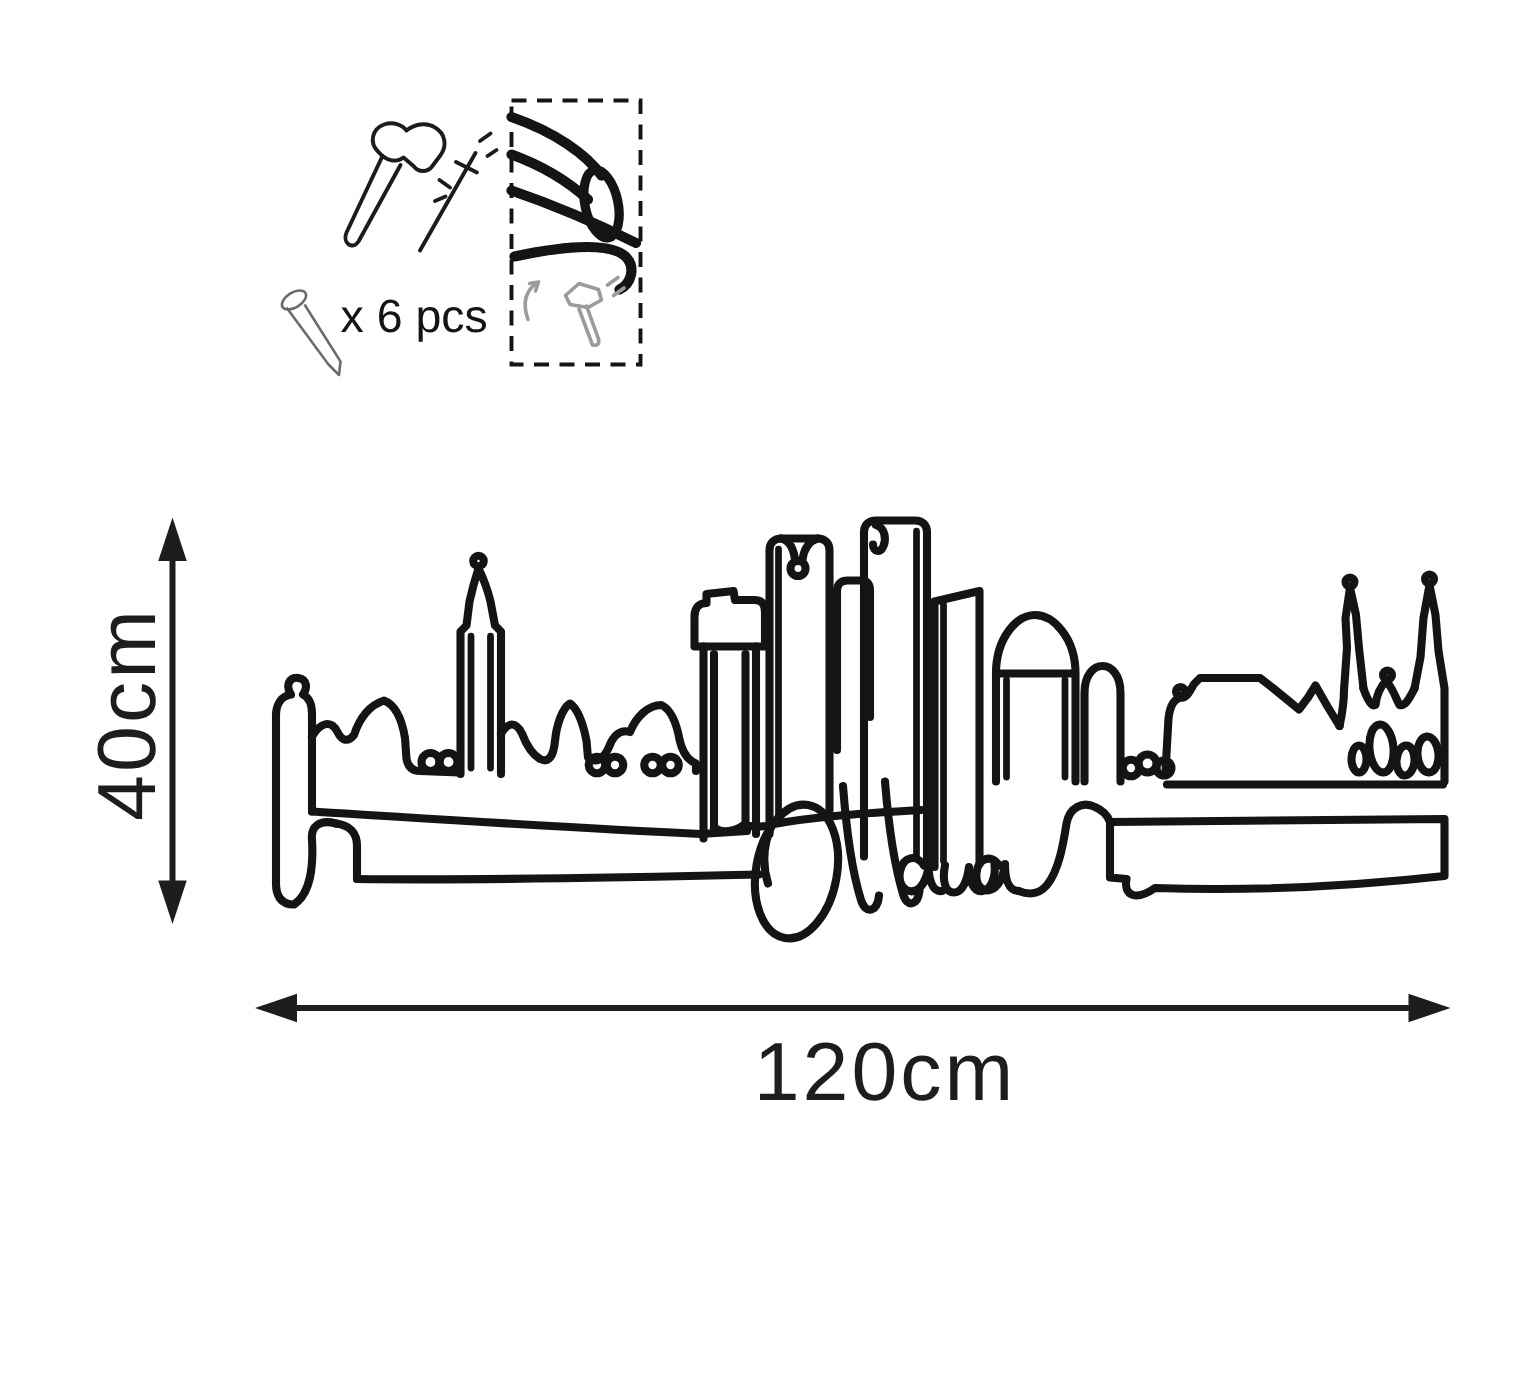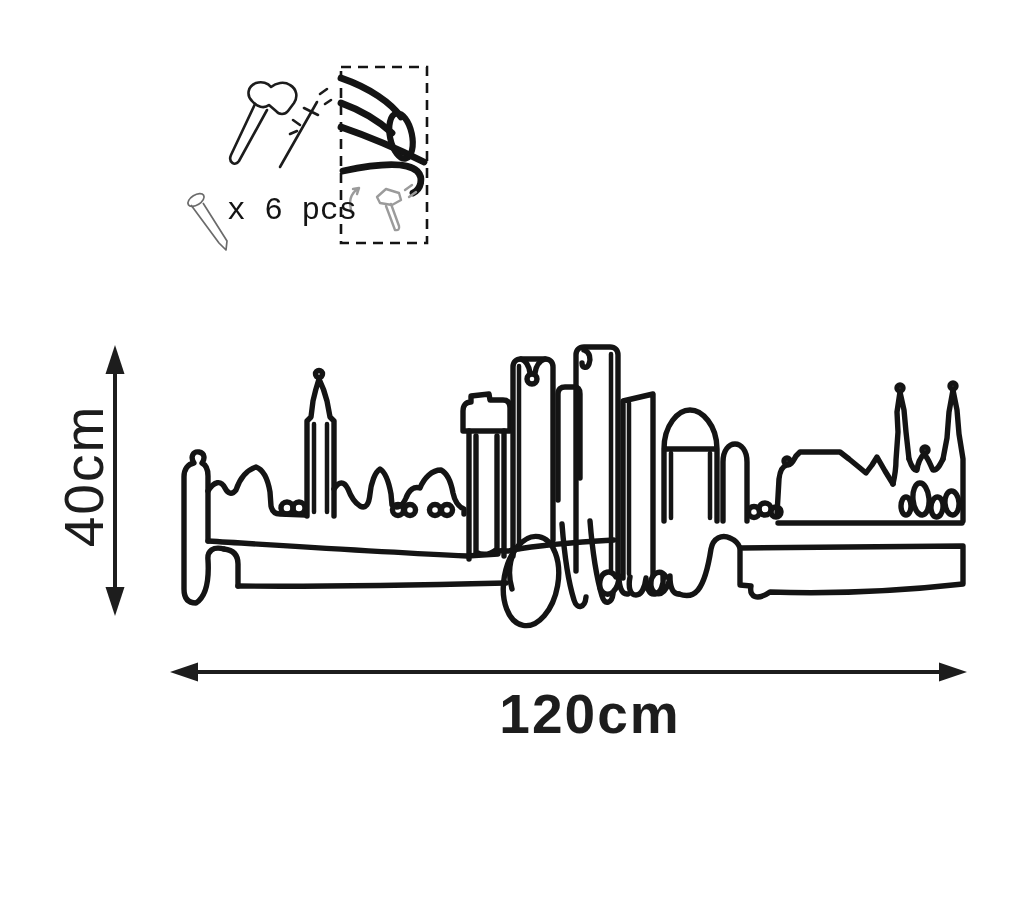--- a/index.html
+++ b/index.html
@@ -2,22 +2,22 @@
 <html><head>
 <meta charset="utf-8">
 <style>
   html,body{margin:0;padding:0;background:#ffffff;}
   #canvas{position:relative;width:1024px;height:920px;background:#ffffff;overflow:hidden;
           font-family:"Liberation Sans",sans-serif;}
   #art{position:absolute;left:0;top:0;}
   .label{position:absolute;color:#1d1d1d;white-space:nowrap;}
   .dim{font-size:55px;letter-spacing:2px;font-family:"Liberation Sans",sans-serif;font-weight:400;}
   #height-label{top:476px;left:84px;transform:translate(-50%,-50%) rotate(-90deg);}
-  #width-label{top:714px;left:590px;transform:translate(-50%,-50%);font-weight:bold;}
-  #nail-count-label{top:193px;left:227px;font-size:31px;font-family:Liberation Mono, monospace;color:#141414;}
+  #width-label{top:714px;left:590px;transform:translate(-50%,-50%);}
+  #nail-count-label{top:193px;left:227px;font-size:31px;font-family:Liberation Sans, sans-serif;color:#141414;}
 </style>
 </head>
 <body>
 
 <div id="canvas">
 
   <svg id="art" width="1024" height="920" viewBox="0 0 1024 920" fill="none">
 
     <g stroke="#1d1d1d" fill="#1d1d1d">
       <line x1="115" y1="368" x2="115" y2="592" stroke-width="4"></line>

